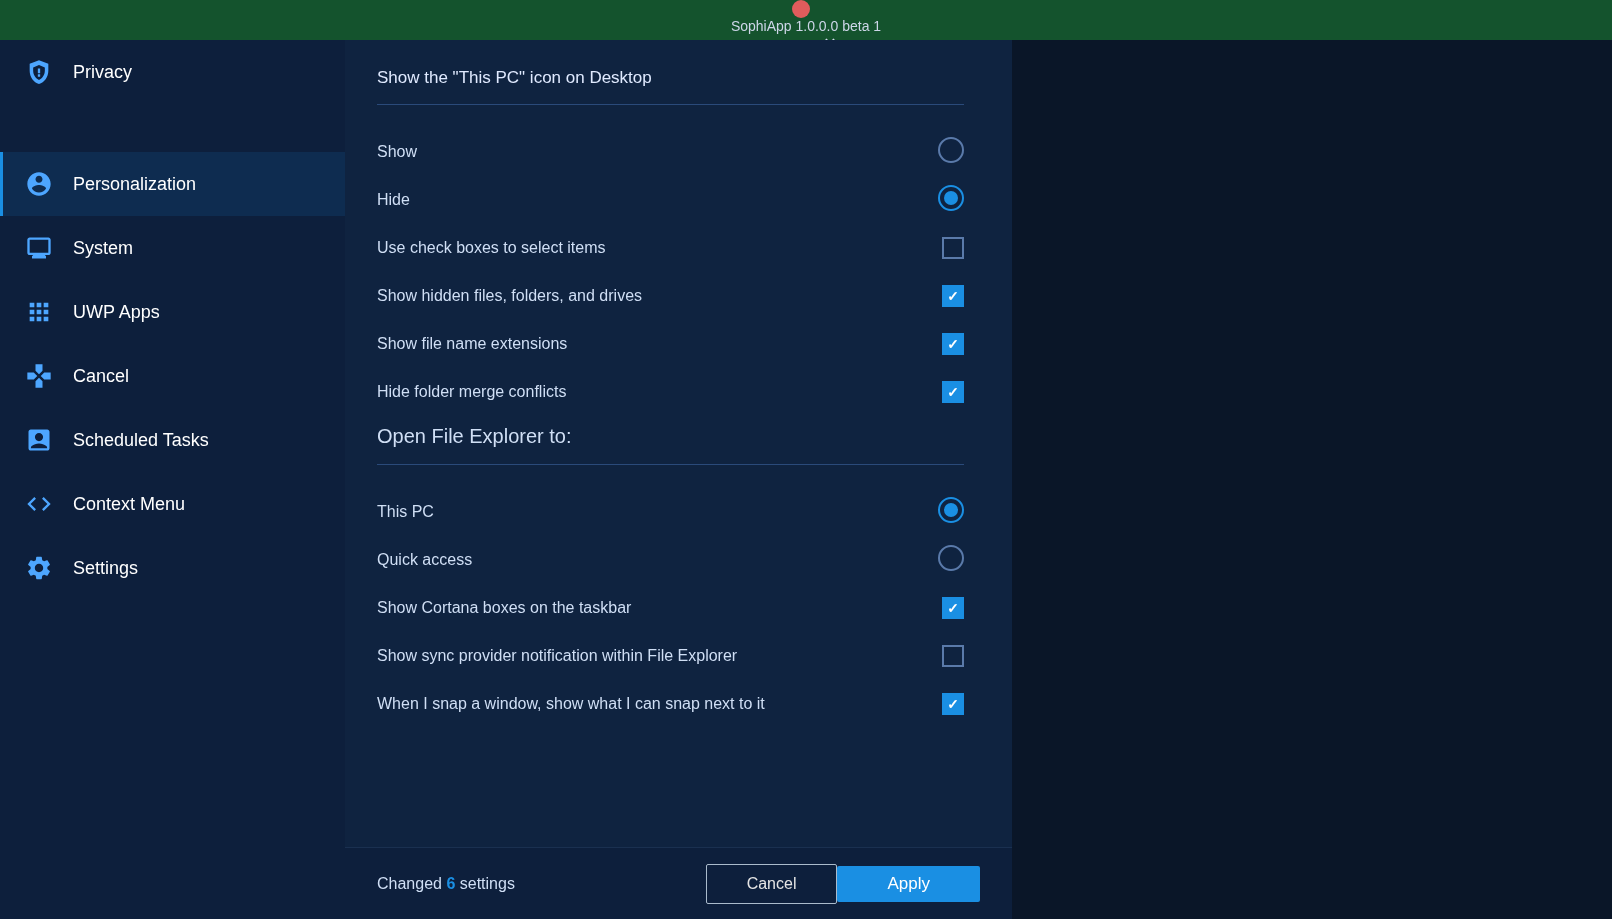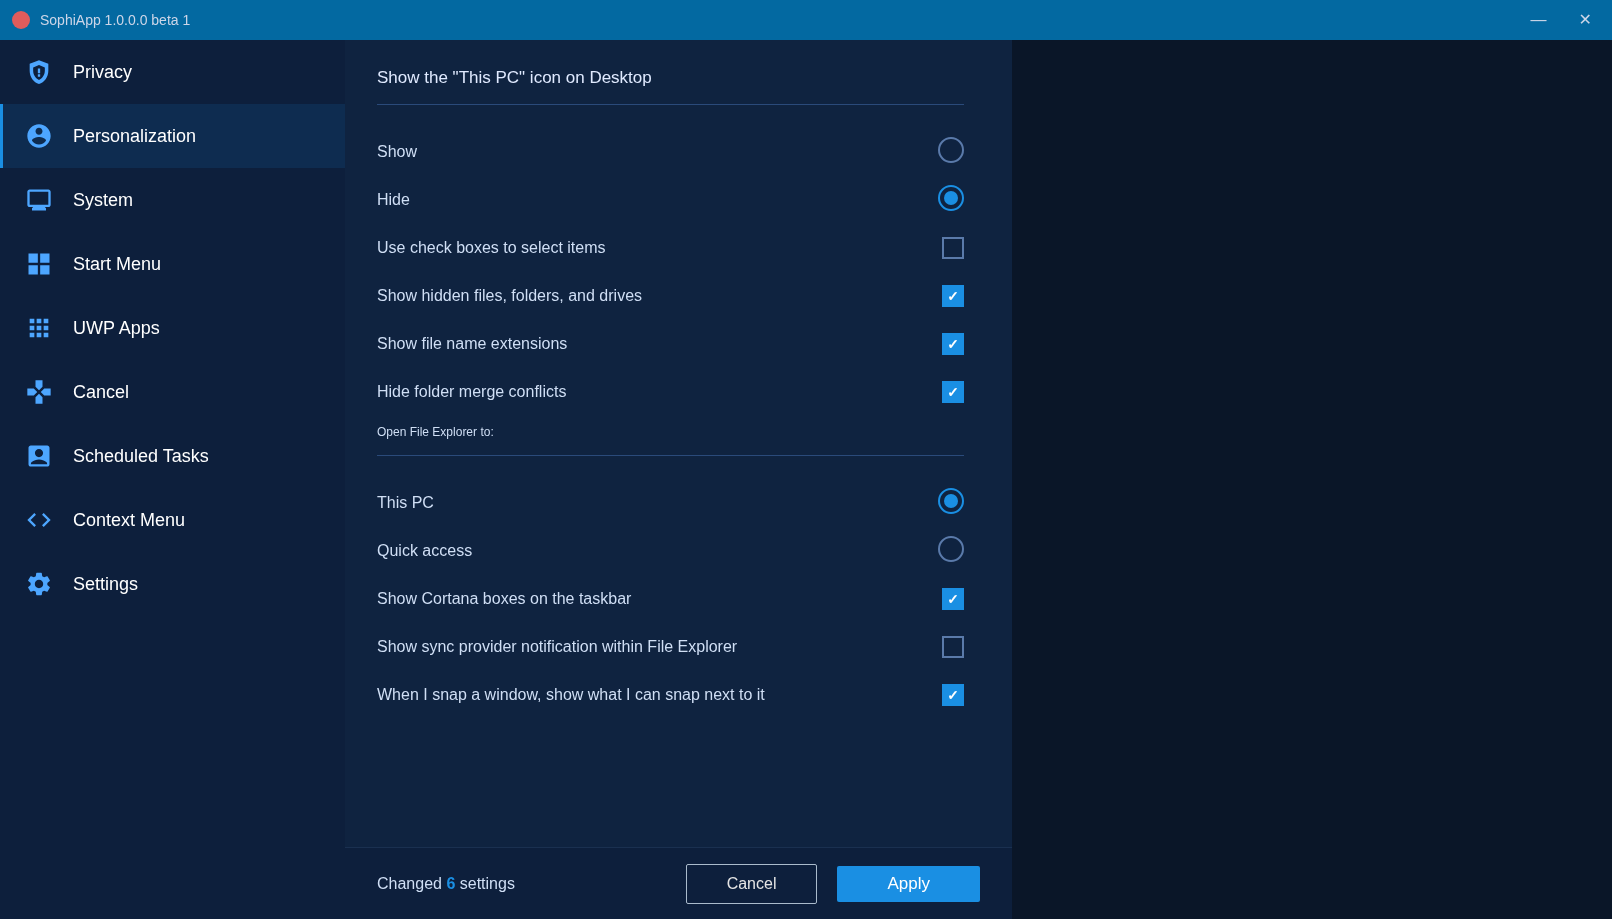--- a/index.html
+++ b/index.html
@@ -9,26 +9,27 @@
       background: #0a1628;
       font-family: 'Segoe UI', Arial, sans-serif;
       color: #ffffff;
       overflow: hidden;
       display: flex;
       flex-direction: column;
     }
 
     
     .title-bar {
-      background: #0369a1;
+      background: #14532d;
       height: 40px;
       display: flex;
       align-items: center;
       padding: 0 12px;
       flex-shrink: 0;
+      flex-direction: column;
     }
     .title-bar-icon {
       width: 18px;
       height: 18px;
       border-radius: 50%;
       background: #e05c5c;
       margin-right: 10px;
       flex-shrink: 0;
     }
     .title-bar-title {
@@ -72,20 +73,21 @@
       align-items: center;
       padding: 16px 20px;
       cursor: pointer;
       border-left: 3px solid transparent;
       transition: background 0.15s;
       gap: 18px;
     }
     .sidebar-item.active {
       border-left: 3px solid #1a8fe3;
       background: rgba(26,143,227,0.12);
+      margin-top: 48px;
     }
     .sidebar-icon {
       width: 32px;
       height: 32px;
       flex-shrink: 0;
       display: flex;
       align-items: center;
       justify-content: center;
     }
     .sidebar-icon svg {
@@ -192,33 +194,32 @@
     }
     .checkbox-control.checked::after {
       content: '✓';
       color: white;
       font-size: 14px;
       font-weight: bold;
     }
 
     
     .subsection-label {
-      font-size: 12px;
+      font-size: 20px;
       color: #d0dff5;
       padding: 12px 0 8px 0;
     }
 
     
     .footer-bar {
       background: #0d1f3c;
       height: 72px;
       display: flex;
       align-items: center;
       padding: 0 32px;
-      gap: 20px;
       flex-shrink: 0;
       border-top: 1px solid #1a3050;
     }
     .footer-status {
       flex: 1;
       font-size: 16px;
       color: #d0dff5;
     }
     .footer-status .count {
       color: #1a8fe3;
@@ -287,28 +288,20 @@
 
     <div class="sidebar-item">
       <div class="sidebar-icon">
         <svg viewBox="0 0 24 24">
             <path d="M20 3H4c-1.1 0-2 .9-2 2v11c0 1.1.9 2 2 2h3l-1 1v2h12v-2l-1-1h3c1.1 0 2-.9 2-2V5c0-1.1-.9-2-2-2zm0 13H4V5h16v11z"></path>
           </svg>
       </div>
       <span class="sidebar-label">System</span>
     </div>
 
-    <div class="sidebar-item">
-      <div class="sidebar-icon">
-        <svg viewBox="0 0 24 24">
-            <path d="M3 3h8v8H3V3zm10 0h8v8h-8V3zM3 13h8v8H3v-8zm10 0h8v8h-8v-8z"></path>
-          </svg>
-      </div>
-      <span class="sidebar-label">Start Menu</span>
-    </div>
 
     <div class="sidebar-item">
       <div class="sidebar-icon">
         <svg viewBox="0 0 24 24">
             <path d="M4 8h4V4H4v4zm6 12h4v-4h-4v4zm-6 0h4v-4H4v4zm0-6h4v-4H4v4zm6 0h4v-4h-4v4zm6-10v4h4V4h-4zm-6 4h4V4h-4v4zm6 6h4v-4h-4v4zm0 6h4v-4h-4v4z"></path>
           </svg>
       </div>
       <span class="sidebar-label">UWP Apps</span>
     </div>
 

